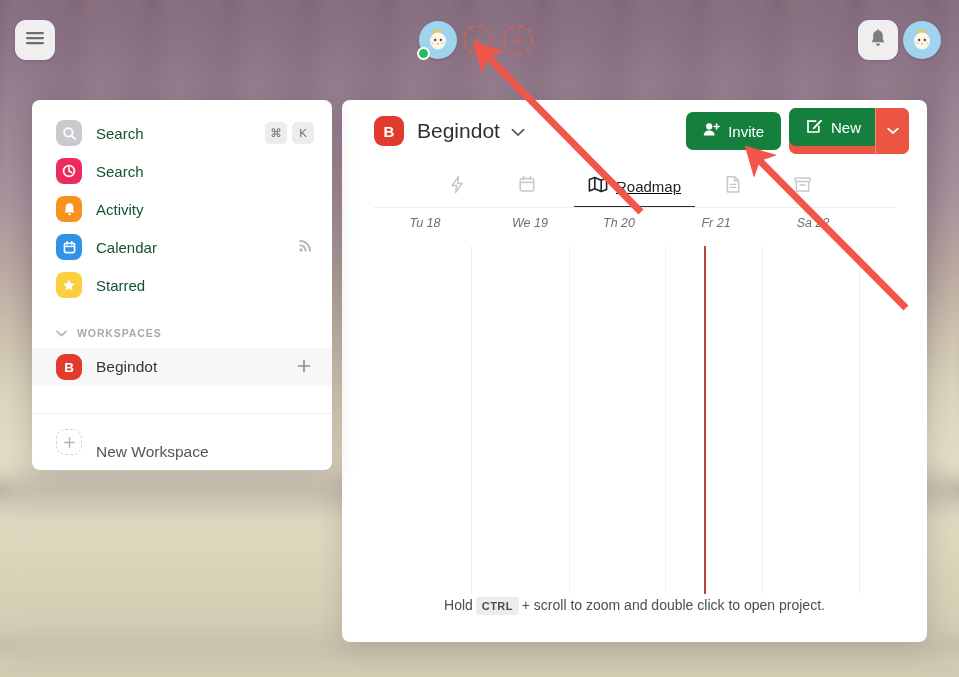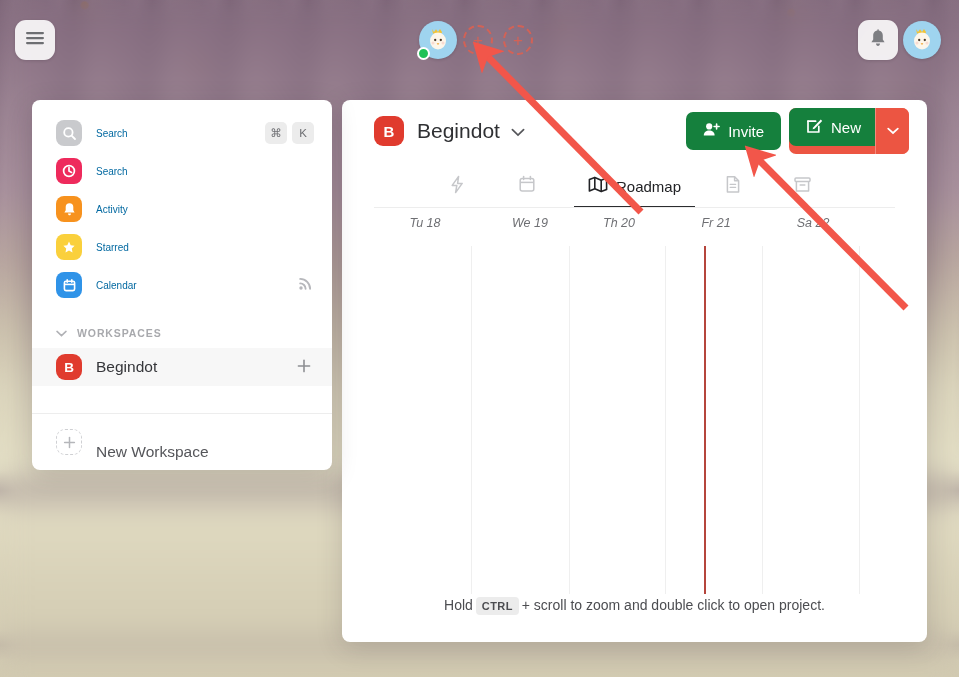--- a/index.html
+++ b/index.html
@@ -106,21 +106,21 @@
   }
   .nav-row {
     height: 38px; display: flex; align-items: center;
     padding: 0 18px 0 24px; cursor: default;
   }
   .nav-ico {
     width: 26px; height: 26px; border-radius: 8px; flex: none;
     display: flex; align-items: center; justify-content: center;
     margin-right: 14px;
   }
-  .nav-label { font-size: 10px; color: #0369a1; flex: 1; }
+  .nav-label { font-size: 15px; color: #14532d; flex: 1; }
   .kbd {
     min-width: 22px; height: 22px; border-radius: 5px; background: #ececec;
     color: #6d6e72; font-size: 11.5px; display:inline-flex;
     align-items:center; justify-content:center; margin-left: 5px; padding: 0 5px;
   }
   .sec-head {
     display: flex; align-items: center; padding: 0 18px 0 24px;
     height: 30px; margin-top: 14px;
   }
   .sec-head .chev { color: #b0b1b5; font-size: 11px; margin-right: 10px; }
@@ -175,21 +175,21 @@
   #new-caret {
     width: 34px; border-radius: 0 7px 7px 0; background: #ec5542; color: #fff;
     border: none; border-left: 1px solid rgba(255,255,255,.32);
     display:flex; align-items:center; justify-content:center; font-size: 12px; cursor: pointer;
   }
 
   #tabbar {
     height: 46px; display: flex; align-items: flex-end; justify-content: center;
     gap: 0px; padding: 0 30px; position: relative;
   }
-  #tabs-inner { display: flex; align-items: flex-end; gap: 16px; }
+  #tabs-inner { display: flex; align-items: flex-end; gap: 16px; text-decoration: underline; }
   .tab {
     display: flex; align-items: center; gap: 8px;
     height: 42px; padding: 0 14px; color: #c6c7ca; cursor: pointer;
     border-bottom: 2px solid transparent; font-size: 15px;
   }
   .tab.active { color: #222326; border-bottom-color: #2b2c2f; }
   #tabbar-rule {
     position: absolute; left: 32px; right: 32px; bottom: 0; height: 1px; background: #ededed;
   }
 
@@ -320,45 +320,45 @@
     <span class="nav-ico" style="background:#f7921e">
       <svg width="15" height="16" viewBox="0 0 15 16">
         <path d="M7.5 2.2 C5 2.2 3.7 3.9 3.7 6.1 L3.7 9.3 L2.4 11.4 L12.6 11.4 L11.3 9.3 L11.3 6.1 C11.3 3.9 10 2.2 7.5 2.2 Z" fill="#ffffff"></path>
         <path d="M6 12.4 C6 13.5 6.7 14.2 7.5 14.2 C8.3 14.2 9 13.5 9 12.4 Z" fill="#ffffff"></path>
       </svg>
     </span>
     <span class="nav-label">Activity</span>
   </div>
 
   <div class="nav-row">
-    <span class="nav-ico" style="background:#fad03c">
-      <svg width="16" height="16" viewBox="0 0 16 16">
-        <path d="M8 2.6 L9.7 6.2 L13.6 6.7 L10.8 9.5 L11.5 13.4 L8 11.5 L4.5 13.4 L5.2 9.5 L2.4 6.7 L6.3 6.2 Z" fill="#ffffff"></path>
-      </svg>
-    </span>
-    <span class="nav-label">Starred</span>
-  </div>
-
-  <div class="nav-row">
     <span class="nav-ico" style="background:#2f93e8">
       <svg width="15" height="15" viewBox="0 0 15 15">
         <rect x="2.4" y="3.2" width="10.2" height="9.4" rx="1.6" fill="none" stroke="#ffffff" stroke-width="1.6"></rect>
         <line x1="2.4" y1="6.4" x2="12.6" y2="6.4" stroke="#ffffff" stroke-width="1.6"></line>
         <line x1="5.2" y1="1.8" x2="5.2" y2="4.3" stroke="#ffffff" stroke-width="1.6" stroke-linecap="round"></line>
         <line x1="9.8" y1="1.8" x2="9.8" y2="4.3" stroke="#ffffff" stroke-width="1.6" stroke-linecap="round"></line>
       </svg>
     </span>
     <span class="nav-label">Calendar</span>
     <span>
       <svg width="16" height="16" viewBox="0 0 16 16">
         <circle cx="3" cy="13" r="1.7" fill="#b6b7bb"></circle>
         <path d="M2.2 8.4 A5.4 5.4 0 0 1 7.6 13.8" fill="none" stroke="#b6b7bb" stroke-width="1.9" stroke-linecap="round"></path>
         <path d="M2.2 3.9 A9.9 9.9 0 0 1 12.1 13.8" fill="none" stroke="#b6b7bb" stroke-width="1.9" stroke-linecap="round"></path>
       </svg>
     </span>
+  </div>
+
+  <div class="nav-row">
+    <span class="nav-ico" style="background:#fad03c">
+      <svg width="16" height="16" viewBox="0 0 16 16">
+        <path d="M8 2.6 L9.7 6.2 L13.6 6.7 L10.8 9.5 L11.5 13.4 L8 11.5 L4.5 13.4 L5.2 9.5 L2.4 6.7 L6.3 6.2 Z" fill="#ffffff"></path>
+      </svg>
+    </span>
+    <span class="nav-label">Starred</span>
   </div>
 
   <div class="sec-head">
     <span class="chev">
       <svg width="11" height="7" viewBox="0 0 11 7">
         <path d="M1 1.4 L5.5 5.6 L10 1.4" fill="none" stroke="#b0b1b5" stroke-width="1.5" stroke-linecap="round"></path>
       </svg>
     </span>
     <span class="sec-title">WORKSPACES</span>
   </div>

